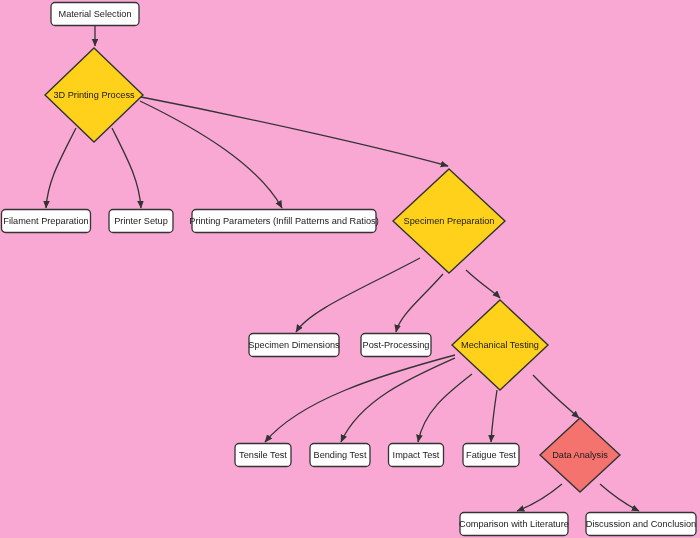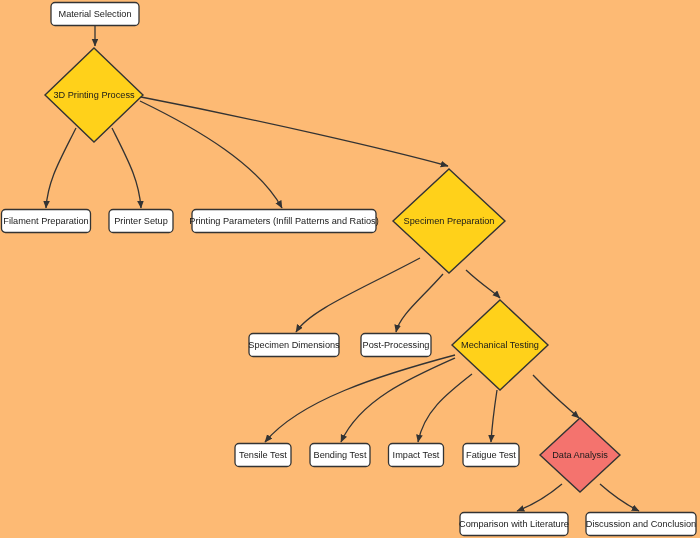--- a/index.html
+++ b/index.html
@@ -10,21 +10,21 @@
   body {
     width: 700px;
     height: 538px;
     font-family: "Liberation Sans", sans-serif;
     overflow: hidden;
   }
   #flowchart-root {
     position: relative;
     width: 700px;
     height: 538px;
-    background: #fdba74;
+    background: #f9a8d4;
   }
   svg#flow-svg {
     position: absolute;
     top: 0;
     left: 0;
     width: 700px;
     height: 538px;
     display: block;
   }
   .edge-path {

